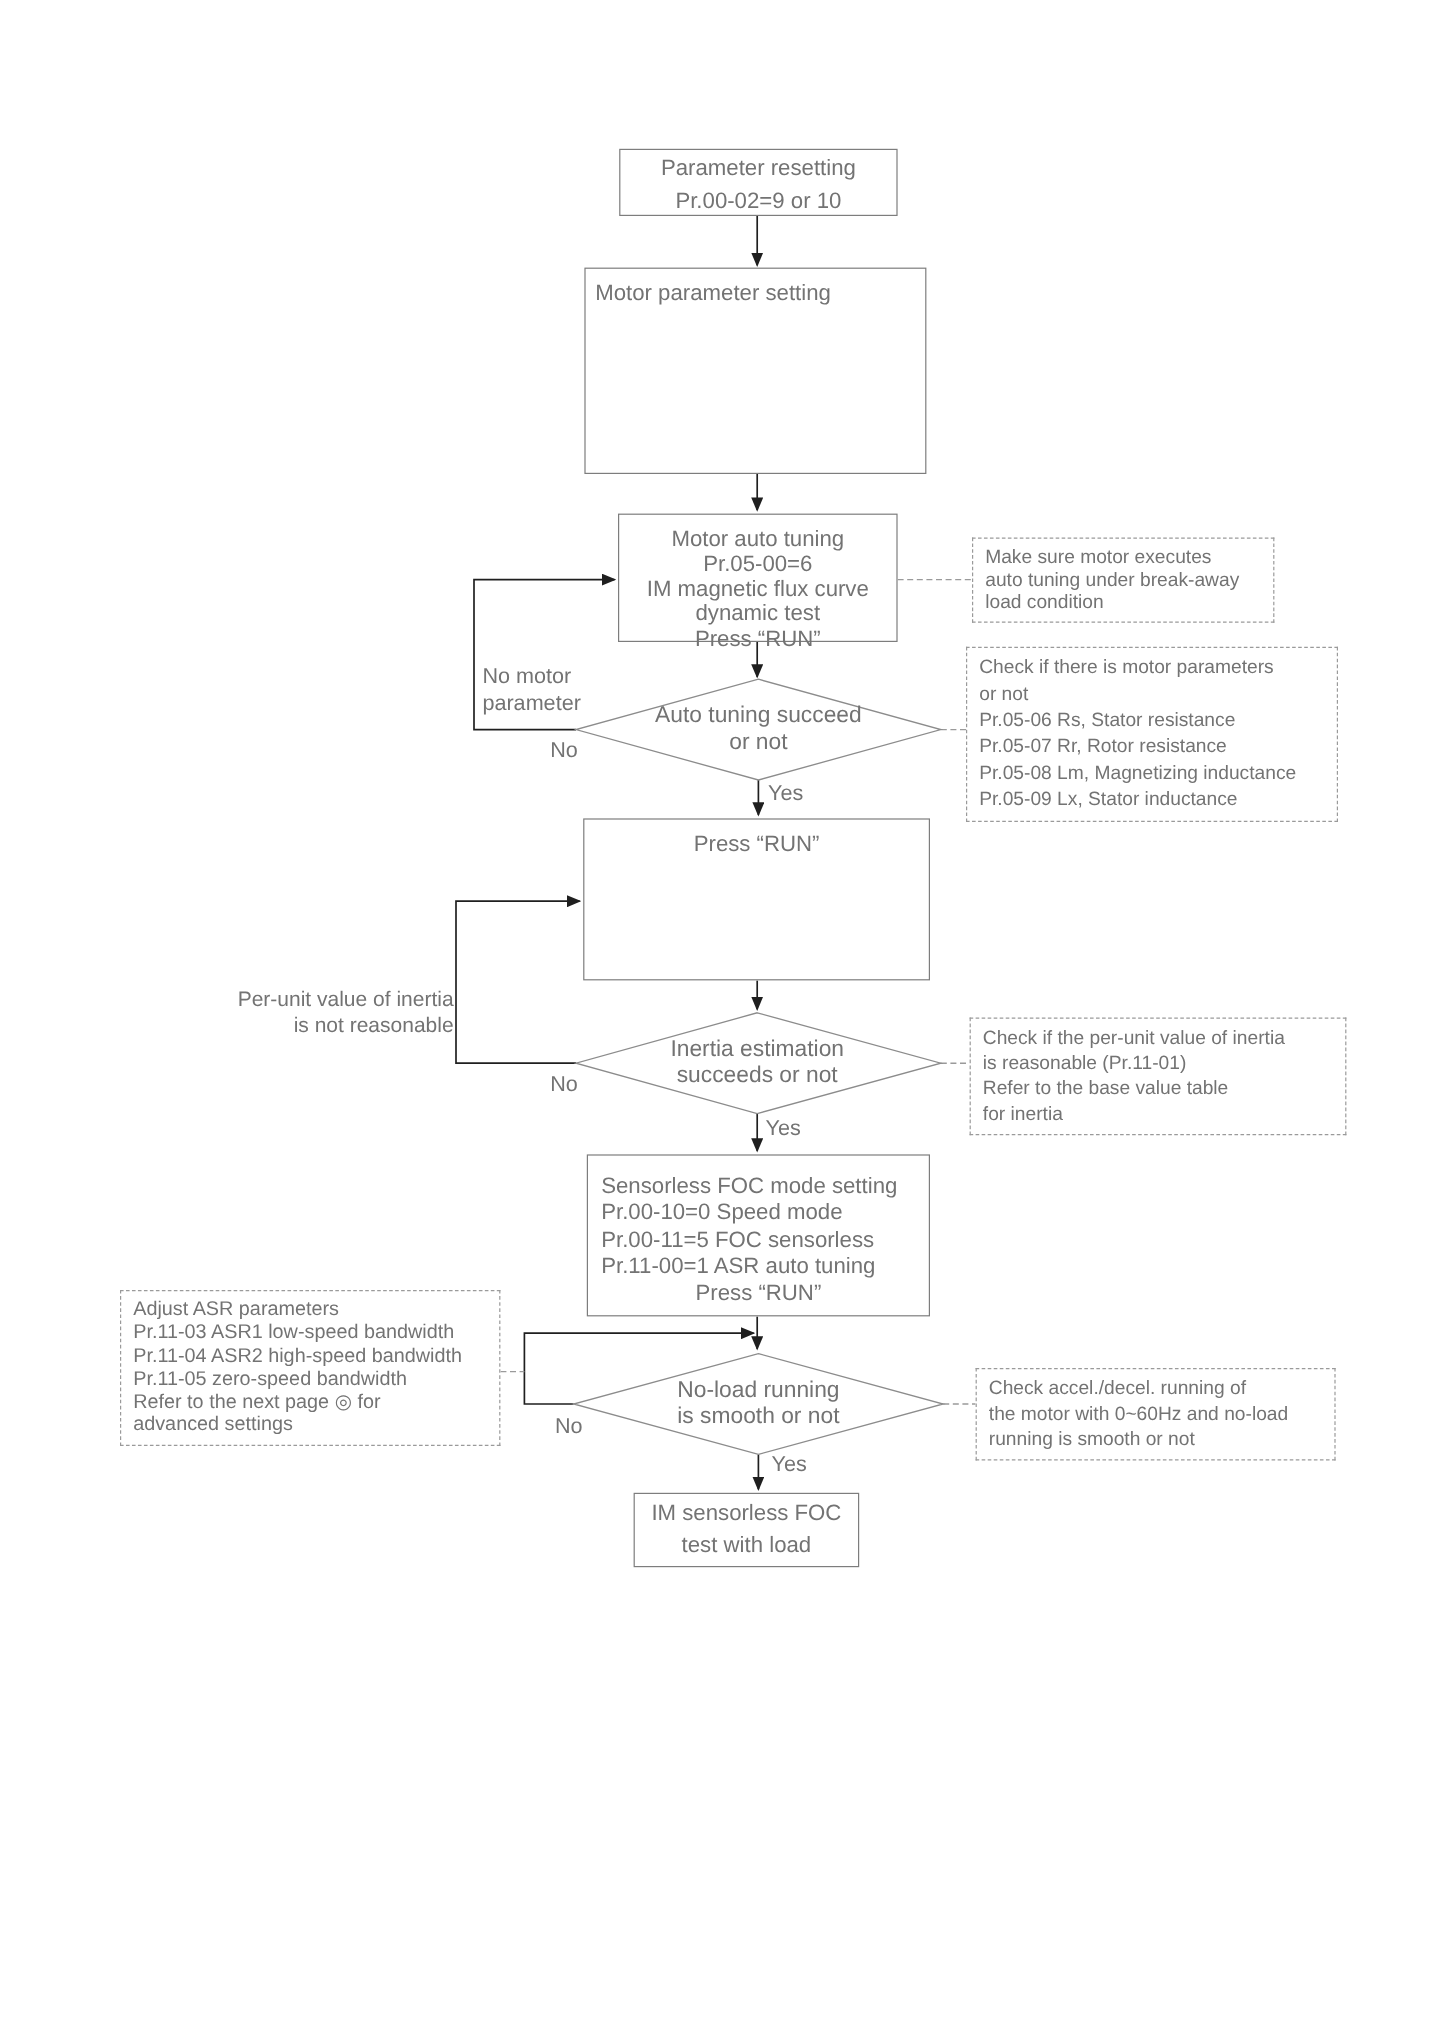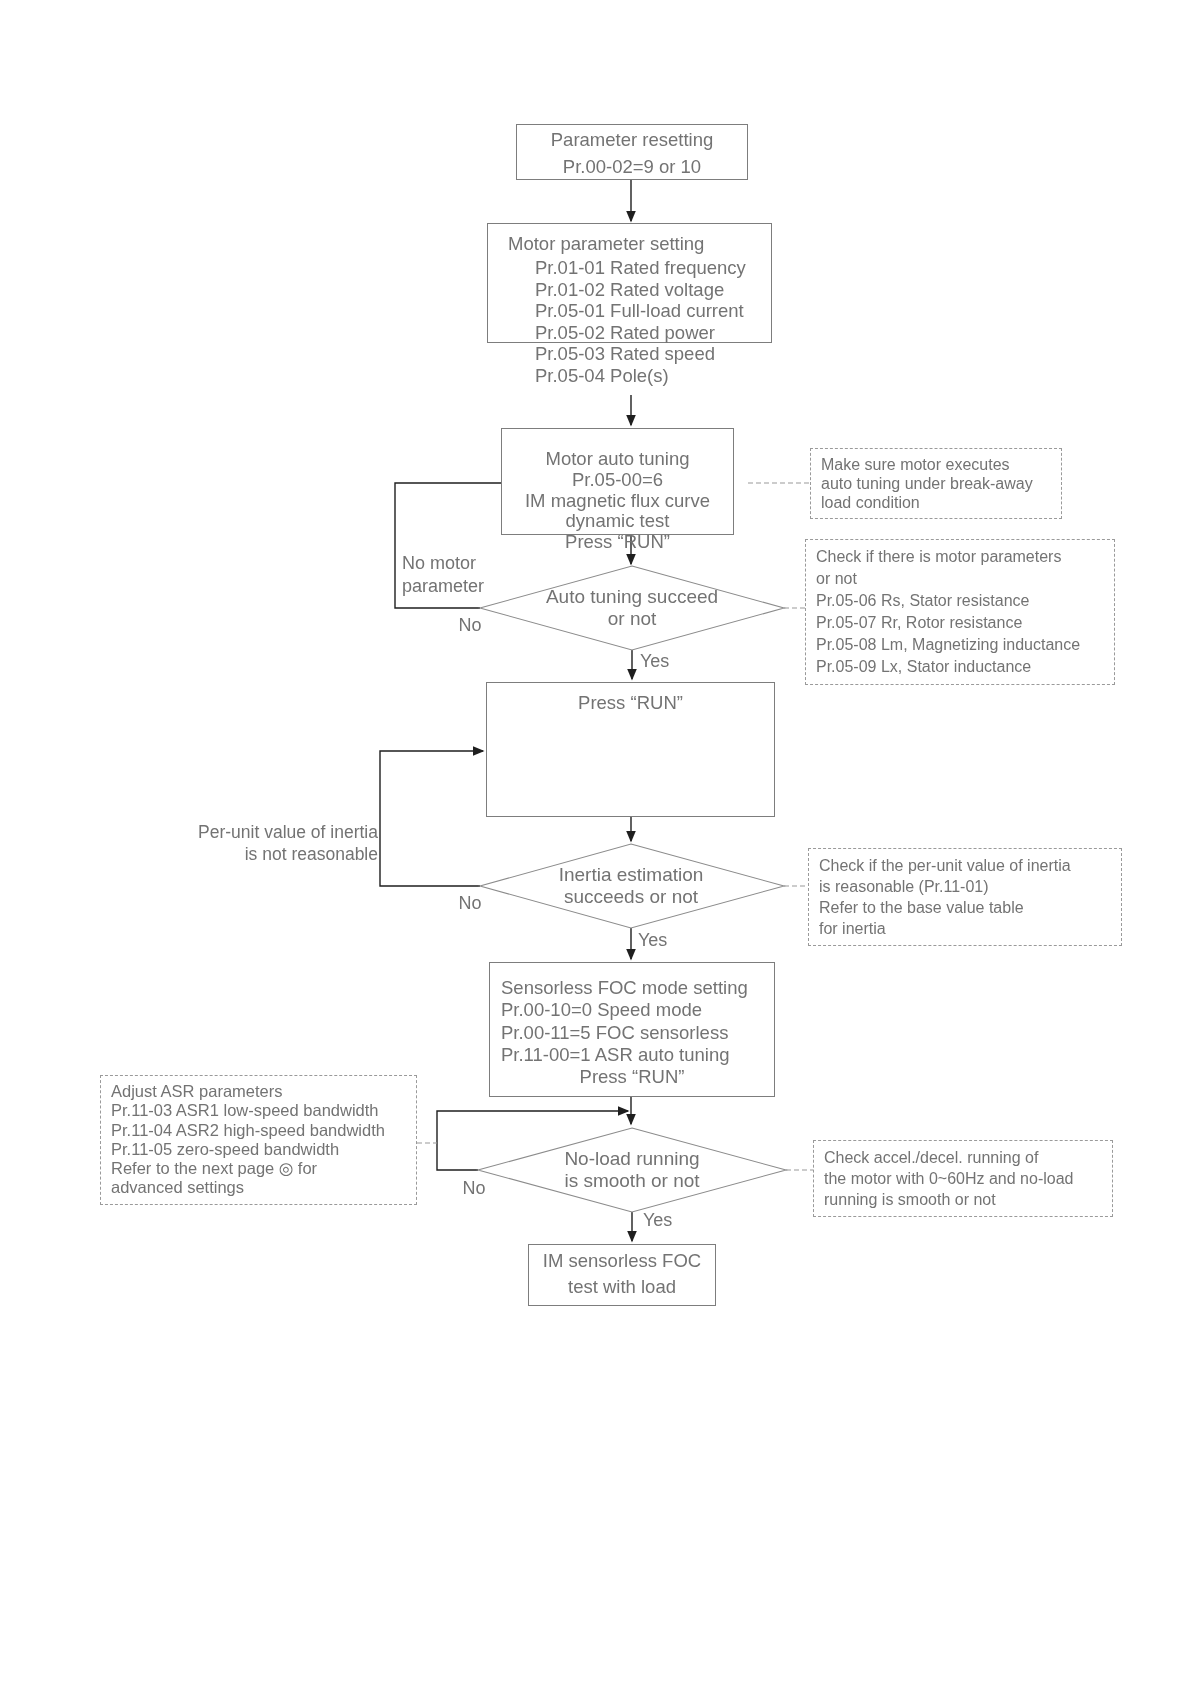--- a/index.html
+++ b/index.html
@@ -10,24 +10,24 @@
   svg.links path.dash{stroke:#9a9a9a;stroke-width:1.2;fill:none;stroke-dasharray:5,3;}
   svg.links polygon.diamond{fill:#ffffff;stroke:#8c8c8c;stroke-width:1.1;}
   .node{position:absolute;border:1.5px solid #7d7d7d;background:#ffffff;box-sizing:border-box;
         font-size:18.5px;line-height:21px;}
   .centered{text-align:center;}
   .note{position:absolute;border:1.4px dashed #9a9a9a;background:#ffffff;box-sizing:border-box;
         font-size:16px;line-height:20px;padding:6px 10px;}
   .lbl{position:absolute;font-size:18px;line-height:22px;white-space:nowrap;}
   .dtext{position:absolute;text-align:center;font-size:19px;line-height:22px;}
   #box-reset{left:516px;top:124px;width:232px;height:56px;line-height:27px;padding-top:1px;}
-  #box-motor-param{left:487px;top:223px;width:285px;height:120px;padding:7px 0 0 20px;}
+  #box-motor-param{left:487px;top:223px;width:285px;height:172px;padding:7px 0 0 8px;}
   #box-motor-param .ttl{line-height:26px;}
   #box-motor-param .items{padding-left:27px;line-height:21.5px;}
-  #box-auto-tuning{left:501px;top:428px;width:233px;height:107px;line-height:20.8px;padding-top:20px;}
+  #box-auto-tuning{left:515px;top:428px;width:233px;height:107px;line-height:20.8px;padding-top:10px;}
   #box-inertia{left:486px;top:682px;width:289px;height:135px;padding:9px 0 0 0;line-height:22.3px;}
   #box-inertia .items{padding-left:11px;}
   #box-foc{left:489px;top:962px;width:286px;height:135px;padding:14px 0 0 0;line-height:22.3px;}
   #box-foc .items{padding-left:11px;}
   #box-final{left:528px;top:1244px;width:188px;height:62px;line-height:26px;padding-top:3px;}
   #note-break-away{left:810px;top:448px;width:252px;line-height:19px;}
   #note-motor-params{left:805px;top:539px;width:310px;line-height:22px;}
   #note-inertia-check{left:808px;top:848px;width:314px;line-height:21px;}
   #note-accel-check{left:813px;top:1140px;width:300px;line-height:21px;}
   #note-asr{left:100px;top:1075px;width:317px;line-height:19.3px;font-size:16.5px;}
@@ -78,28 +78,20 @@
     <polygon class="diamond" points="632,1128 786,1170 632,1212 478,1170"></polygon>
   </svg>
 
   <div class="node centered" id="box-reset">
     <div>Parameter resetting</div>
     <div>Pr.00-02=9 or 10</div>
   </div>
 
   <div class="node" id="box-motor-param">
     <div class="ttl">Motor parameter setting</div>
-    <div class="items">
-      <div>Pr.01-01 Rated frequency</div>
-      <div>Pr.01-02 Rated voltage</div>
-      <div>Pr.05-01 Full-load current</div>
-      <div>Pr.05-02 Rated power</div>
-      <div>Pr.05-03 Rated speed</div>
-      <div>Pr.05-04 Pole(s)</div>
-    </div>
   </div>
 
   <div class="node centered" id="box-auto-tuning">
     <div>Motor auto tuning</div>
     <div>Pr.05-00=6</div>
     <div>IM magnetic flux curve</div>
     <div>dynamic test</div>
     <div>Press “RUN”</div>
   </div>
 

